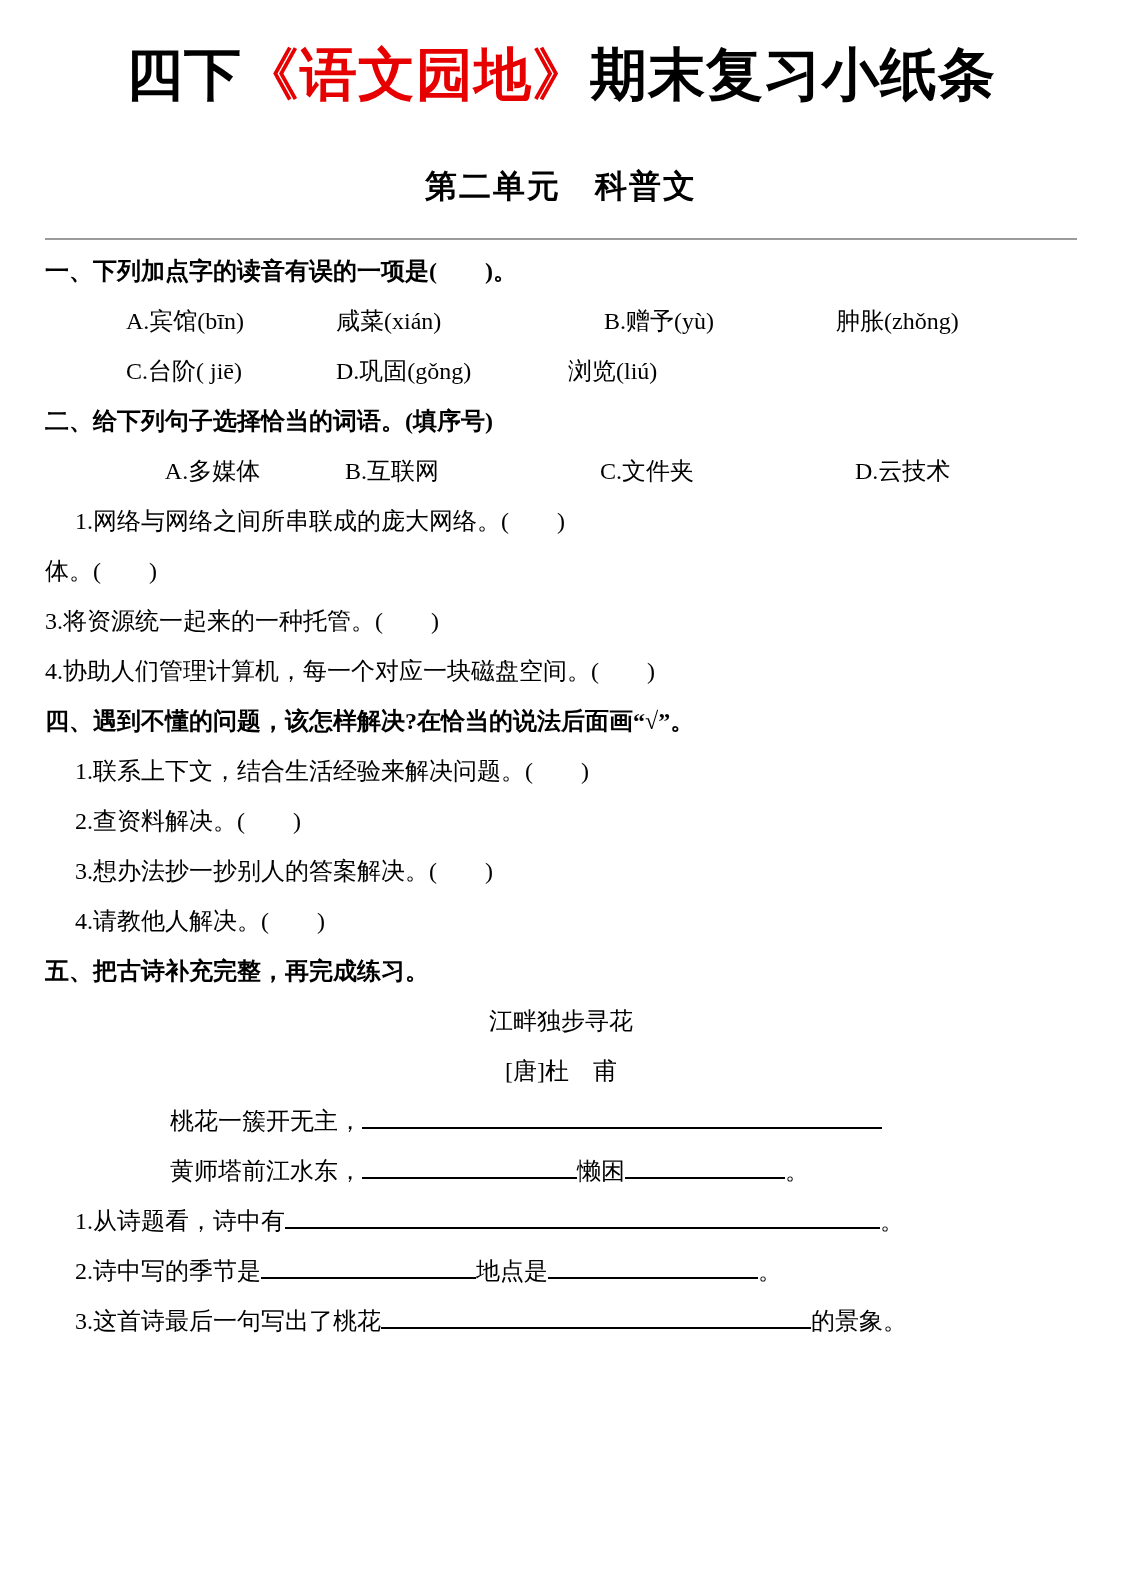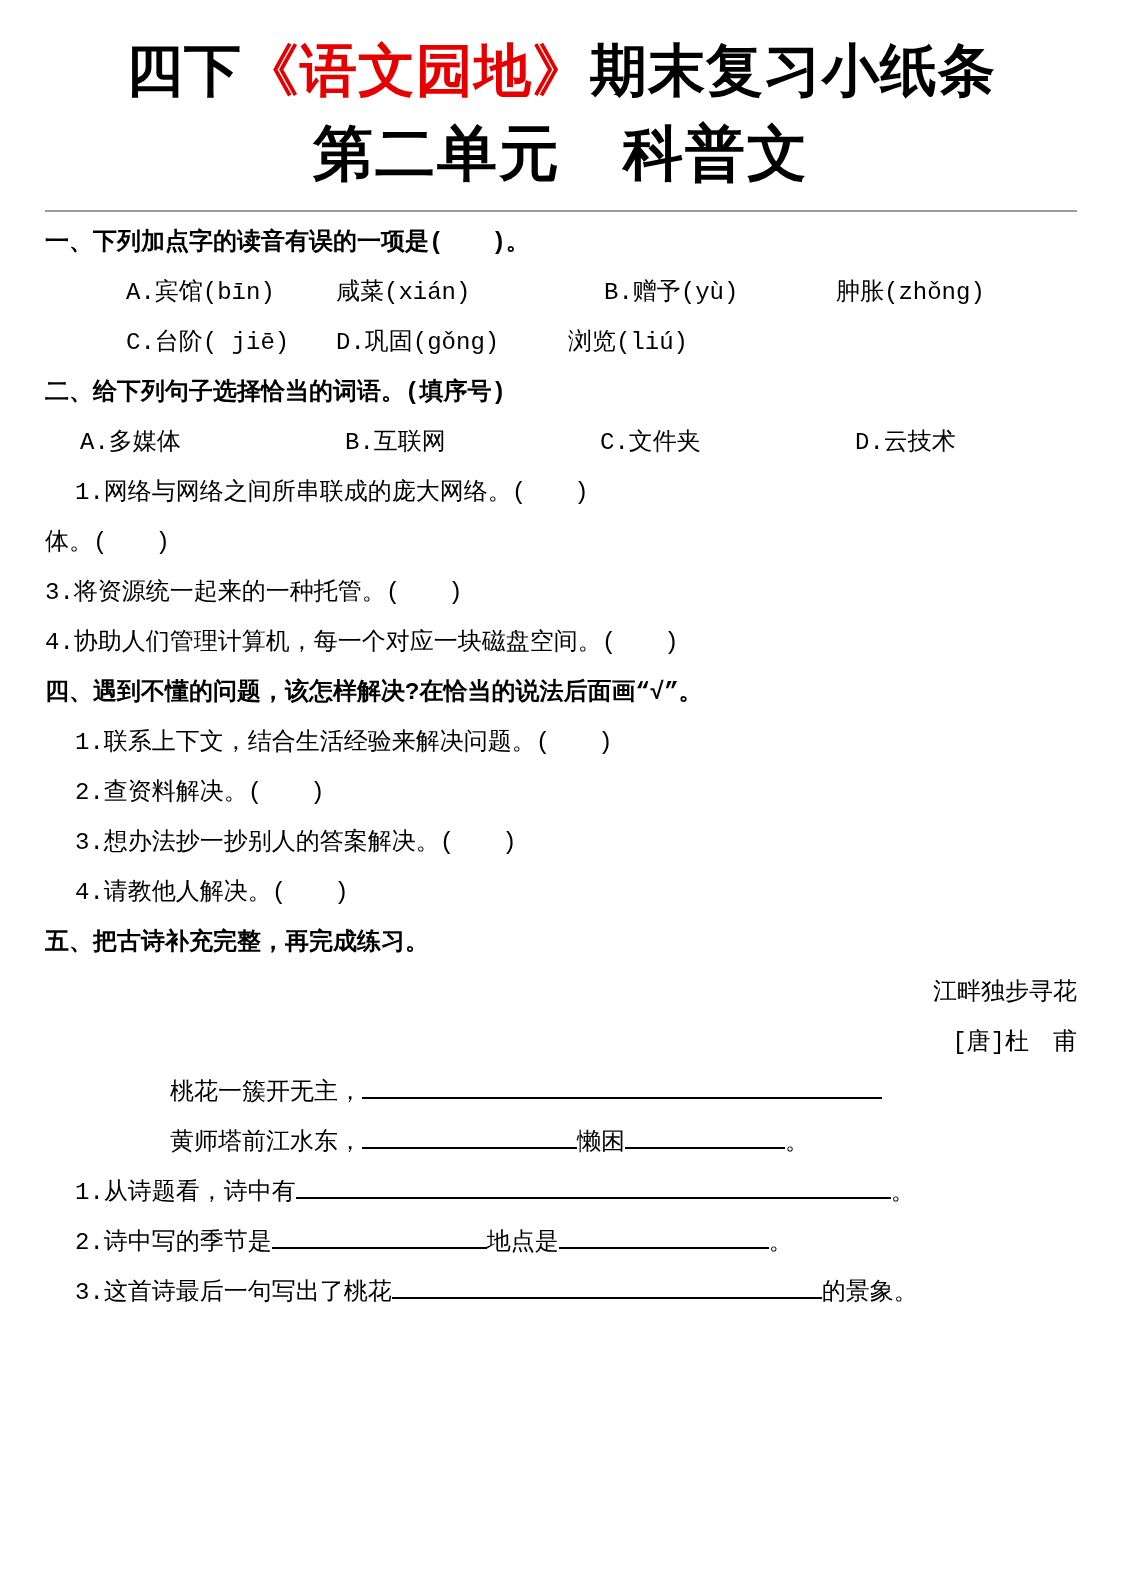--- a/index.html
+++ b/index.html
@@ -1,37 +1,37 @@
 <!DOCTYPE html>
 <html><head>
 <meta charset="utf-8">
 <style>
   html, body { margin:0; padding:0; background:#ffffff; }
   .page {
     width:1122px; height:1587px; box-sizing:border-box;
     padding:20px 45px 0 45px; overflow:hidden; background:#ffffff;
-    font-family:Liberation Mono, monospace; color:#000;
+    font-family:Liberation Serif, serif; color:#000;
   }
   .title {
     text-align:center; font-size:57px; font-weight:bold;
     line-height:66px; margin-top:22px; white-space:nowrap; letter-spacing:1px;
   }
   .title .hl { color:#e60000; }
   .subtitle {
-    text-align:center; font-size:60px; font-weight:bold;
-    line-height:56px; margin-top:22px; letter-spacing:2px;
+    text-align:center; font-size:32px; font-weight:bold;
+    line-height:56px; margin-top:50px; letter-spacing:2px;
   }
   .divider { border:none; border-top:2px solid #9b9b9b; margin:24px 0 6px 0; }
   .line { font-size:24px; line-height:50px; height:50px; white-space:nowrap; }
   .heading { font-weight:bold; }
   .indent { padding-left:30px; }
   .row4 { display:flex; padding-left:35px; }
   .s1row .c1 { width:210px;margin-left:46px; } .s1row .c2 { width:268px; } .s1row .c3 { width:232px; }
-  .s2opt .c1 { width:265px; } .s2opt .c2 { width:255px; } .s2opt .c3 { width:255px; }
-  .center { text-align:right; }
+  .s2opt .c1 { width:265px;text-align:center; } .s2opt .c2 { width:255px; } .s2opt .c3 { width:255px; }
+  .center { text-align:center; }
   .verse { padding-left:125px; }
   .blank { display:inline-block; border-bottom:2.5px solid #000; height:0.92em; }
   .w215 { width:215px; } .w160 { width:160px; } .w520 { width:520px; }
   .w595 { width:595px; } .w210 { width:210px; } .w430 { width:430px; }
 </style>
 </head>
 <body>
 
 <div class="page">
 

